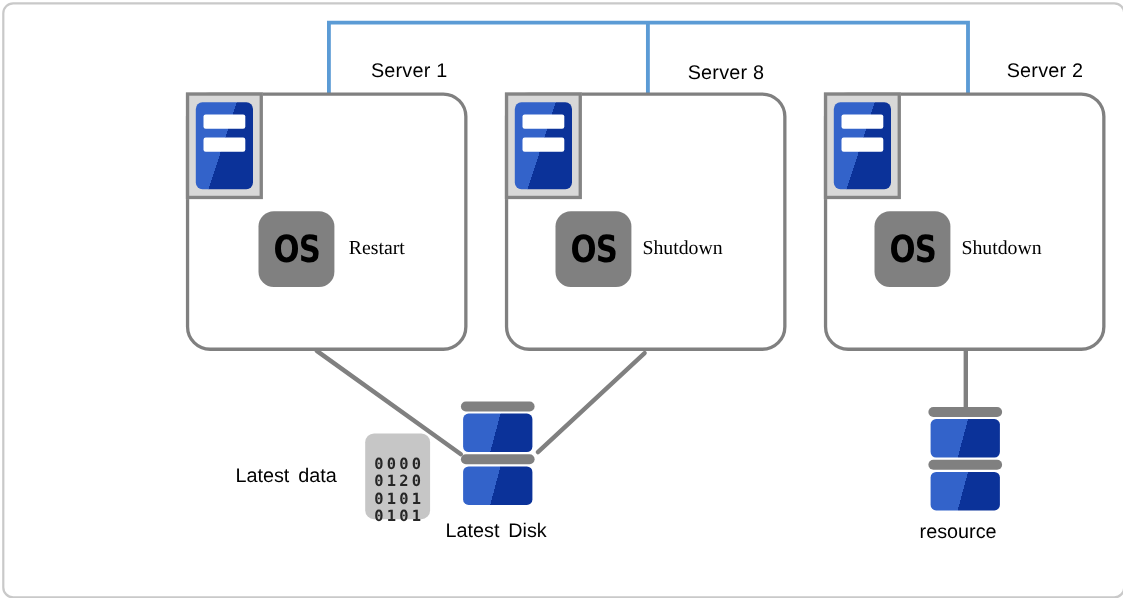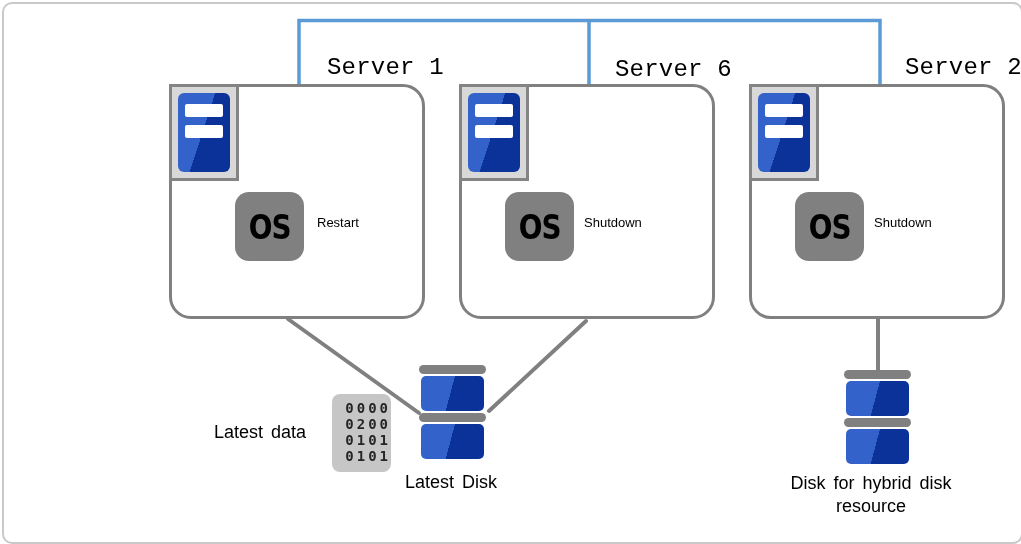--- a/index.html
+++ b/index.html
@@ -24,24 +24,23 @@
     box-sizing:border-box;
     background:#ffffff;
     border:3px solid #808080;
     border-radius:22px;
   }
   .server-label {
     position:absolute;
     top:50px;
     width:90px;
     text-align:center;
-    font-size:24px;
+    font-size:18px;
     letter-spacing:.2px;
     white-space:nowrap;
-    font-family:Liberation Mono, monospace;
   }
   
   .tower-frame {
     position:absolute; left:-3px; top:-3px;
     width:70px; height:97px;
     box-sizing:border-box;
     background:#d8d8d8;
     border:3px solid #848484;
   }
   .tower {
@@ -71,44 +70,45 @@
     font-weight:900;
     font-size:34px;
     letter-spacing:-1px;
     transform:scaleX(.82);
     color:#000;
   }
   .os-left-1 { left:63px; }
   .os-left-23 { left:43px; }
   .status-label {
     position:absolute; top:128px;
-    font-size:13px;
+    font-size:18px;
     white-space:nowrap;
+    font-family:Liberation Serif, serif;
   }
   .status-left-1 { left:145px; }
   .status-left-23 { left:122px; }
 
   
   .disk { position:absolute; width:67px; }
   .disk .disk-bar { height:9px; background:#808080; border-radius:4.5px; }
   .disk .disk-rect {
     height:35px; margin:2px 2px;
     border-radius:5px;
     background:linear-gradient(105deg, #3363ca 47%, #0b3299 47%);
   }
 
   
   .binary {
     position:absolute; left:328px; top:390px;
     width:59px; height:78px;
     box-sizing:border-box;
     background:#c6c6c6;
     border-radius:8px;
-    padding-top:6px;
-    text-align:right;
+    padding-top:20px;
+    text-align:center;
   }
   .binary div {
     font-family:"DejaVu Sans Mono", monospace;
     font-weight:bold;
     font-size:14px;
     line-height:16px;
     letter-spacing:3px;
     color:#262626;
     text-indent:3px;
   }
@@ -126,21 +126,21 @@
 
     <path d="M295,84 V16.5 H876 V84" fill="none" stroke="#5B9BD5" stroke-width="3.5"></path>
     <path d="M585,16.5 V84" fill="none" stroke="#5B9BD5" stroke-width="3.5"></path>
 
     <line x1="284" y1="315" x2="415" y2="409" stroke="#808080" stroke-width="4" stroke-linecap="round"></line>
     <line x1="582" y1="317" x2="485" y2="407" stroke="#808080" stroke-width="4" stroke-linecap="round"></line>
     <line x1="874" y1="315" x2="874" y2="370" stroke="#808080" stroke-width="4"></line>
   </svg>
 
   <div class="server-label" style="left:323px;">Server 1</div>
-  <div class="server-label" style="left:611px; top:52px;">Server 6</div>
+  <div class="server-label" style="left:611px; top:52px;">Server 8</div>
   <div class="server-label" style="left:901px;">Server 2</div>
 
   <div class="server-box" style="left:165px;">
     <div class="tower-frame">
       <div class="tower">
         <div class="bar b1"></div>
         <div class="bar b2"></div>
       </div>
     </div>
     <div class="os-badge os-left-1">
@@ -184,27 +184,26 @@
 
   <div class="disk" style="left:840px; top:366px;">
     <div class="disk-bar"></div>
     <div class="disk-rect"></div>
     <div class="disk-bar"></div>
     <div class="disk-rect"></div>
   </div>
 
   <div class="binary">
     <div>0000</div>
-    <div>0200</div>
+    <div>0120</div>
     <div>0101</div>
     <div>0101</div>
   </div>
 
   <div class="txt" style="left:210px; top:418px;">Latest data</div>
 
   <div class="txt" style="left:401px; top:468px;">Latest Disk</div>
 
   <div class="txt txt-center" style="left:768px; top:468px; width:198px;">
-    <div>Disk for hybrid disk</div>
     <div>resource</div>
   </div>
 
 </div>
 
 </body></html>

